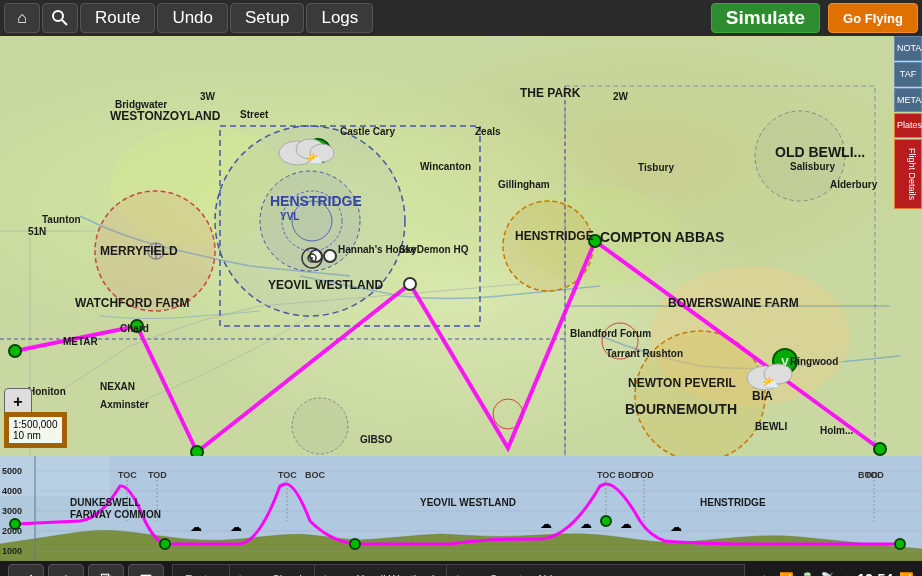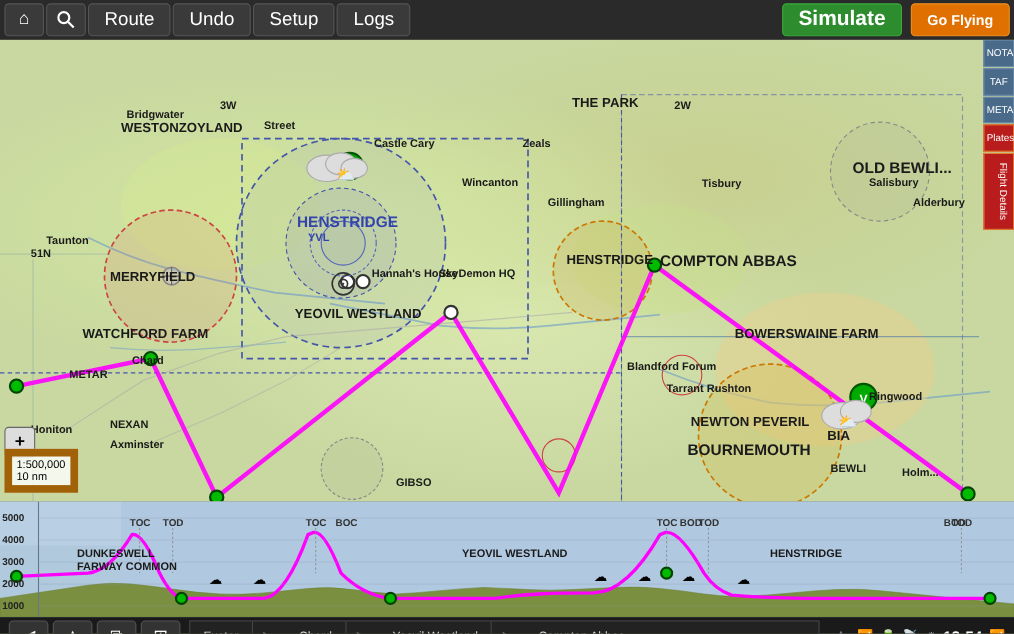--- a/index.html
+++ b/index.html
@@ -127,21 +127,21 @@
       line-height: 1.2;
     }
     .side-btn.orange { background: #b91c1c; border-color: #e08030; }
 
     
     #scale-box {
       position: absolute;
       bottom: 8px; left: 4px;
       z-index: 10;
       background: rgba(255,255,255,0.8);
-      border: 7px solid #a16207;
+      border: 5px solid #a16207;
       padding: 2px 4px;
       font-size: 10px;
     }
     #zoom-btn {
       position: absolute;
       bottom: 40px; left: 4px;
       z-index: 10;
       width: 28px; height: 28px;
       background: #ddd;
       border: 1px solid #666;

